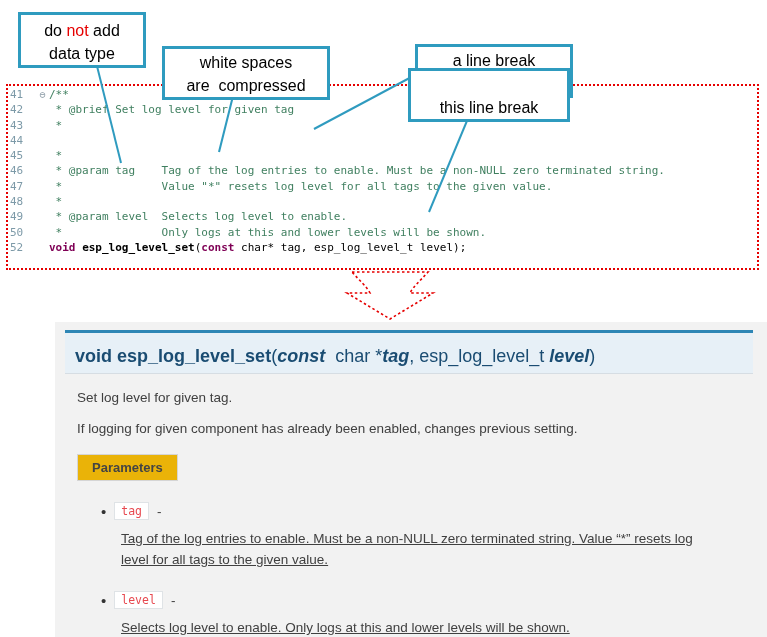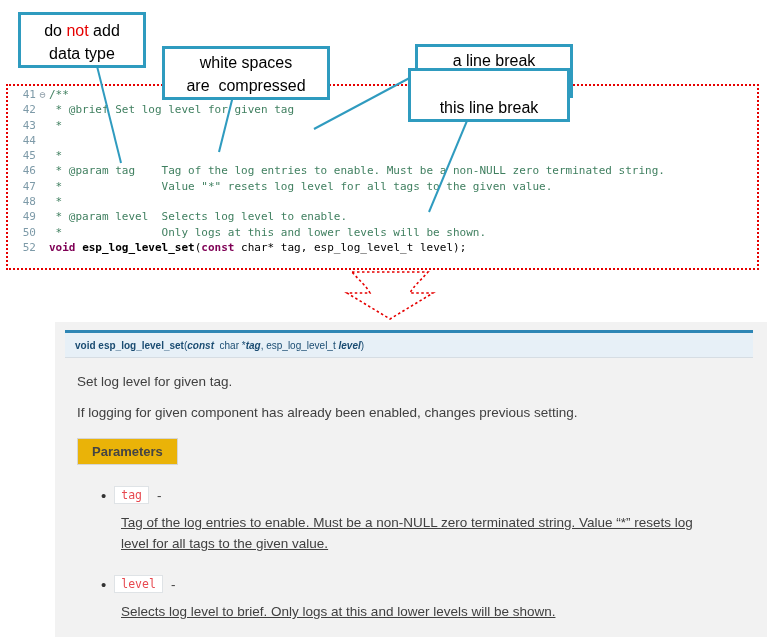--- a/index.html
+++ b/index.html
@@ -17,33 +17,33 @@
   
   #overlay { position:absolute; left:0; top:0; width:767px; height:637px;
              z-index:3; pointer-events:none; }
 
   
   .codeblock { position:absolute; left:6px; top:84px; width:753px; height:186px;
                border:2px dotted #e60000; background:#fff; z-index:1;
                font-family:"DejaVu Sans Mono", monospace; font-size:11px;
                line-height:15.3px; padding:1px 0 0 2px; overflow:hidden; }
   .code-row { display:flex; height:15.3px; white-space:pre; }
-  .ln-num  { display:inline-block; width:26px; text-align:right; color:#7d9aa8; flex:none; }
+  .ln-num  { display:inline-block; width:26px; text-align:left; color:#7d9aa8; flex:none; }
   .ln-fold { display:inline-block; width:13px; text-align:center; color:#8a9aa5;
              font-size:10px; flex:none; }
   .ln-text { white-space:pre; color:#3f7f5f; }
   .decl .ln-text { color:#000; }
   .kw { color:#7f0055; font-weight:bold; }
   .fn { color:#000; font-weight:bold; }
 
   
   .doc-panel { position:absolute; left:55px; top:322px; width:712px; height:315px;
                background:#f2f2f2; z-index:1; padding:8px 14px 0 10px; color:#404040; }
   .sig { background:#e7f0f7; border-top:3px solid #2e86b5; border-bottom:1px solid #d6dde3;
-         padding:7px 10px 6px; font-size:10px; color:#1a4c72; white-space:pre; }
+         padding:13px 10px 6px; font-size:18px; color:#1a4c72; white-space:pre; }
   .sig .b { font-weight:bold; }
   .sig .i { font-style:italic; }
   .doc-p { margin:16px 0 0 12px; font-size:13.5px; }
   .params-box { display:inline-block; margin:18px 0 0 12px; background:#eab308;
                 border:1px solid #d5d5d5; padding:5px 14px; font-weight:bold;
                 font-size:13px; color:#444; }
   .param-list { list-style:none; margin:6px 0 0 0; }
   .param-item { margin:20px 0 0 36px; }
   .bullet-row { display:flex; align-items:center; gap:8px; font-size:13.5px; height:20px; }
   .bullet { font-size:15px; color:#333; }
@@ -125,16 +125,16 @@
         </div>
     <div class="param-desc">Tag of the log entries to enable. Must be a non-NULL zero terminated string. Value “*” resets log level for all tags to the given value.</div>
   </li>
 
   <li class="param-item">
     <div class="bullet-row">
           <span class="bullet">•</span>
           <span class="code-chip">level</span>
           <span class="dash">-</span>
         </div>
-    <div class="param-desc">Selects log level to brief. Only logs at this and lower levels will be shown.</div>
+    <div class="param-desc">Selects log level to enable. Only logs at this and lower levels will be shown.</div>
   </li>
 </ul>
 </div>
 
 </body></html>

